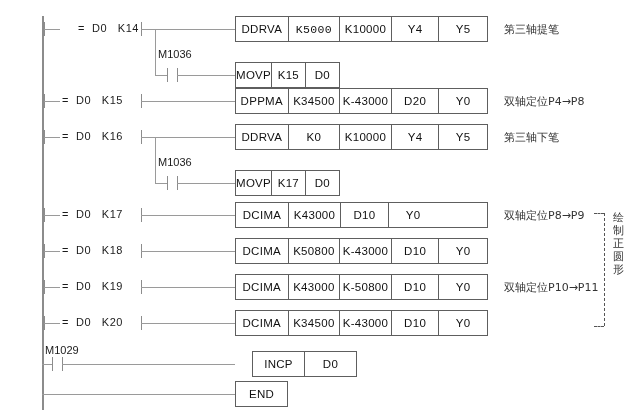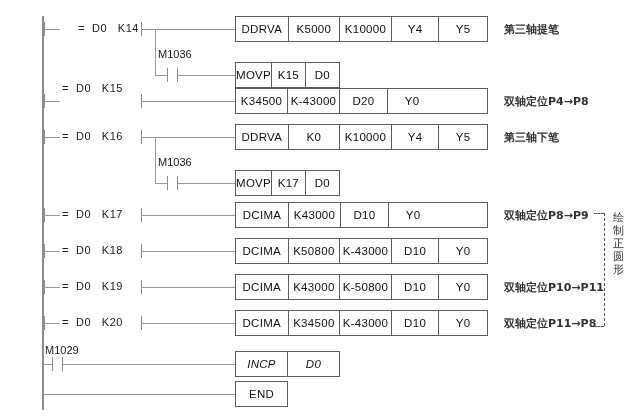--- a/index.html
+++ b/index.html
@@ -101,21 +101,20 @@
   .ibox .cell:last-child {
     border-right: none;
   }
   
   .comment {
     position: absolute;
     font-size: 11px;
     color: #333333;
     white-space: nowrap;
     font-family: "DejaVu Sans", "Liberation Sans", sans-serif;
-    font-weight: bold;
   }
   
   .brk-v {
     position: absolute;
     border-left: 1px dashed #555555;
   }
   .brk-h {
     position: absolute;
     border-top: 1px dashed #555555;
   }
@@ -140,48 +139,49 @@
   <div class="wire" style="left:44px; top:29px; width:16px;"></div>
   <div class="cmp-text" style="left:62px; top:22px;margin-left:16px;">
     <span>=</span>&nbsp;&nbsp;<span>D0</span>&nbsp;&nbsp;&nbsp;<span>K14</span>
   </div>
   <div class="cmp-close" style="left:141px; top:22px;"></div>
   <div class="wire" style="left:141px; top:29px; width:14px;"></div>
   <div class="wire" style="left:155px; top:29px; width:80px;"></div>
 
   <div class="ibox" style="left:235px; top:16px; width:253px;">
     <div class="cell" style="width:53px;">DDRVA</div>
-    <div class="cell" style="width:52px;">K5000</div>
+    <div class="cell" style="width:52px;font-family:Liberation Mono, monospace;">K5000</div>
     <div class="cell" style="width:52px;">K10000</div>
     <div class="cell" style="width:48px;">Y4</div>
     <div class="cell" style="width:48px;">Y5</div>
   </div>
   <div class="comment" style="left:504px; top:22px;">第三轴提笔</div>
 
   <div class="vwire" style="left:155px; top:29px; height:46px;"></div>
   <div class="coil-label" style="left:158px; top:48px;">M1036</div>
   <div class="wire" style="left:155px; top:75px; width:12px;"></div>
   <div class="contact" style="left:167px; top:68px;"></div>
   <div class="wire" style="left:177px; top:75px; width:58px;"></div>
 
   <div class="ibox" style="left:235px; top:62px; width:105px;">
     <div class="cell" style="width:53px;">MOVP</div>
     <div class="cell" style="width:52px;">K15</div>
     <div class="cell" style="width:52px;">D0</div>
   </div>
 
   <div class="cmp-bar" style="left:44px; top:94px;"></div>
   <div class="wire" style="left:44px; top:101px; width:16px;"></div>
-  <div class="cmp-text" style="left:62px; top:82px;">
+  <div class="cmp-text" style="left:62px; top:94px;">
     <span>=</span>&nbsp;&nbsp;<span>D0</span>&nbsp;&nbsp;&nbsp;<span>K15</span>
   </div>
   <div class="cmp-close" style="left:141px; top:94px;"></div>
   <div class="wire" style="left:141px; top:101px; width:94px;"></div>
 
   <div class="ibox" style="left:235px; top:88px; width:253px;">
+    <div class="cell" style="width:53px;">DPPMA</div>
     <div class="cell" style="width:52px;">K34500</div>
     <div class="cell" style="width:52px;">K-43000</div>
     <div class="cell" style="width:48px;">D20</div>
     <div class="cell" style="width:48px;">Y0</div>
   </div>
   <div class="comment" style="left:504px; top:94px;">双轴定位P4→P8</div>
 
   <div class="cmp-bar" style="left:44px; top:130px;"></div>
   <div class="wire" style="left:44px; top:137px; width:16px;"></div>
   <div class="cmp-text" style="left:62px; top:130px;">
@@ -269,39 +269,38 @@
   <div class="cmp-close" style="left:141px; top:316px;"></div>
   <div class="wire" style="left:141px; top:323px; width:94px;"></div>
 
   <div class="ibox" style="left:235px; top:310px; width:253px;">
     <div class="cell" style="width:53px;">DCIMA</div>
     <div class="cell" style="width:52px;">K34500</div>
     <div class="cell" style="width:52px;">K-43000</div>
     <div class="cell" style="width:48px;">D10</div>
     <div class="cell" style="width:48px;">Y0</div>
   </div>
-  <div class="comment" style="left:504px; top:316px;">双轴定位P11→P8</div>
 
   <div class="brk-h" style="left:594px; top:213px; width:10px;"></div>
   <div class="brk-v" style="left:604px; top:213px; height:113px;"></div>
   <div class="brk-h" style="left:594px; top:326px; width:10px;"></div>
   <div class="brk-label" style="left:612px; top:211px;">
     <div>绘</div>
     <div>制</div>
     <div>正</div>
     <div>圆</div>
     <div>形</div>
   </div>
 
   <div class="coil-label" style="left:45px; top:344px;">M1029</div>
   <div class="wire" style="left:42px; top:364px; width:10px;"></div>
   <div class="contact" style="left:52px; top:357px;"></div>
   <div class="wire" style="left:62px; top:364px; width:173px;"></div>
 
-  <div class="ibox" style="left:235px; top:351px; width:105px;font-style:italic;">
+  <div class="ibox" style="left:252px; top:351px; width:105px;">
     <div class="cell" style="width:53px;">INCP</div>
     <div class="cell" style="width:52px;">D0</div>
   </div>
 
   <div class="wire" style="left:42px; top:394px; width:193px;"></div>
   <div class="ibox" style="left:235px; top:381px; width:53px;">
     <div class="cell" style="width:53px;">END</div>
   </div>
 
 </div>

